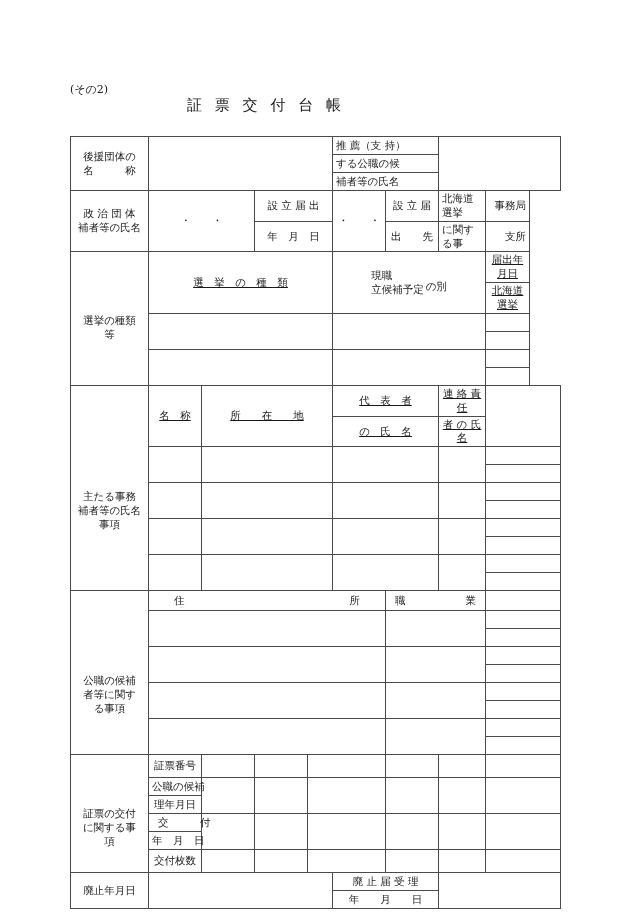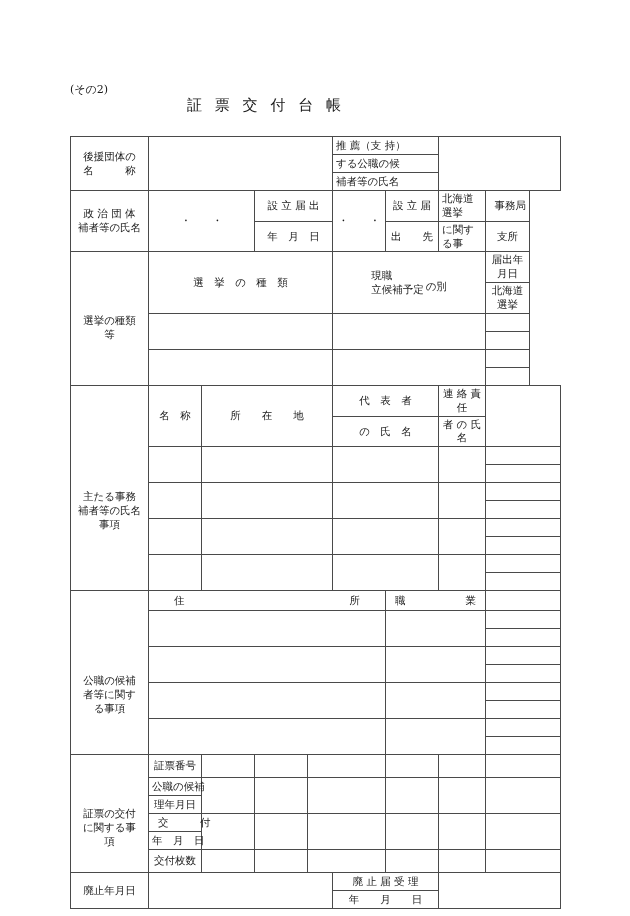--- a/index.html
+++ b/index.html
@@ -73,21 +73,21 @@
     text-align-last: justify;
     padding: 0 6px;
   }
   .spread-wide {
     display: block;
     text-align: justify;
     text-align-last: justify;
     padding: 0 22px;
   }
 
-  .ctr { text-align: center; }
+  .ctr { text-align: center; text-decoration: underline; }
   .dots {
     text-align: center;
     letter-spacing: 0;
     font-size: 10px;
   }
 
   .split-line { display: block; }
 
   .genshoku {
     display: flex;
@@ -148,21 +148,21 @@
       <td class="lbl" colspan="2">設 立 届 出</td>
       <td class="dots" rowspan="2">・　　・</td>
       <td class="lbl">設 立 届</td>
       <td class="lbl-left">北海道選挙</td>
       <td class="lbl" style="text-align:right">事務局</td>
     </tr>
     <tr>
       <td class="lbl" colspan="2">年　月　日</td>
       <td class="lbl">出　　先</td>
       <td class="lbl-left">に関する事</td>
-      <td class="lbl" style="">支所</td>
+      <td class="lbl" style="text-align:right">支所</td>
     </tr>
 
     <tr>
       <td class="lbl vtop" rowspan="6" style="height:90px">
         <span class="split-line" style="padding-top:18px;display:block">選挙の種類</span>
         <span class="split-line">等</span>
       </td>
       <td class="ctr" rowspan="2" colspan="4" style="height:30px">選　挙　の　種　類</td>
       <td rowspan="2" colspan="3">
         <span class="genshoku">

